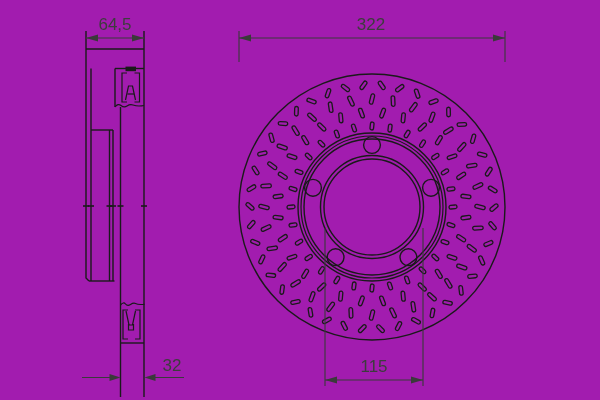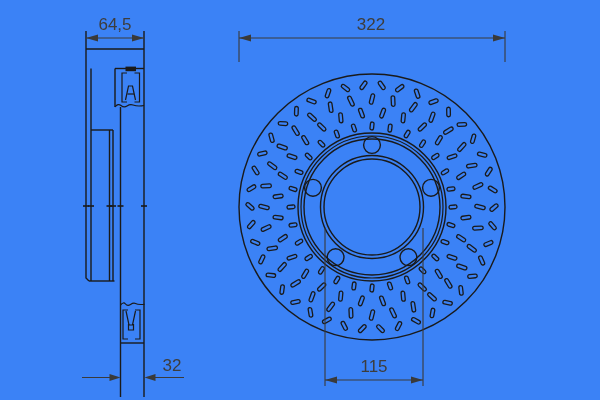--- a/index.html
+++ b/index.html
@@ -1,16 +1,16 @@
 <!DOCTYPE html>
 <html><head>
 <meta charset="utf-8">
 <style>
   html,body{margin:0;padding:0;background:#ffffff;}
-  .stage{width:600px;height:400px;position:relative;background:#3b82f6;overflow:hidden;}
+  .stage{width:600px;height:400px;position:relative;background:#a21caf;overflow:hidden;}
   svg{display:block;}
   .ln{stroke:#1a1a1a;stroke-width:1.4;fill:none;}
   .thin{stroke:#1a1a1a;stroke-width:1.2;fill:none;}
   .dim{stroke:#3a3a3a;stroke-width:1.1;fill:none;}
   .arr{fill:#3a3a3a;stroke:none;}
   .dimtext{font-family:"Liberation Sans","DejaVu Sans",sans-serif;font-size:17px;fill:#3d3d3d;}
   .fillblk{fill:#1a1a1a;stroke:none;}
 </style>
 </head>
 <body>

